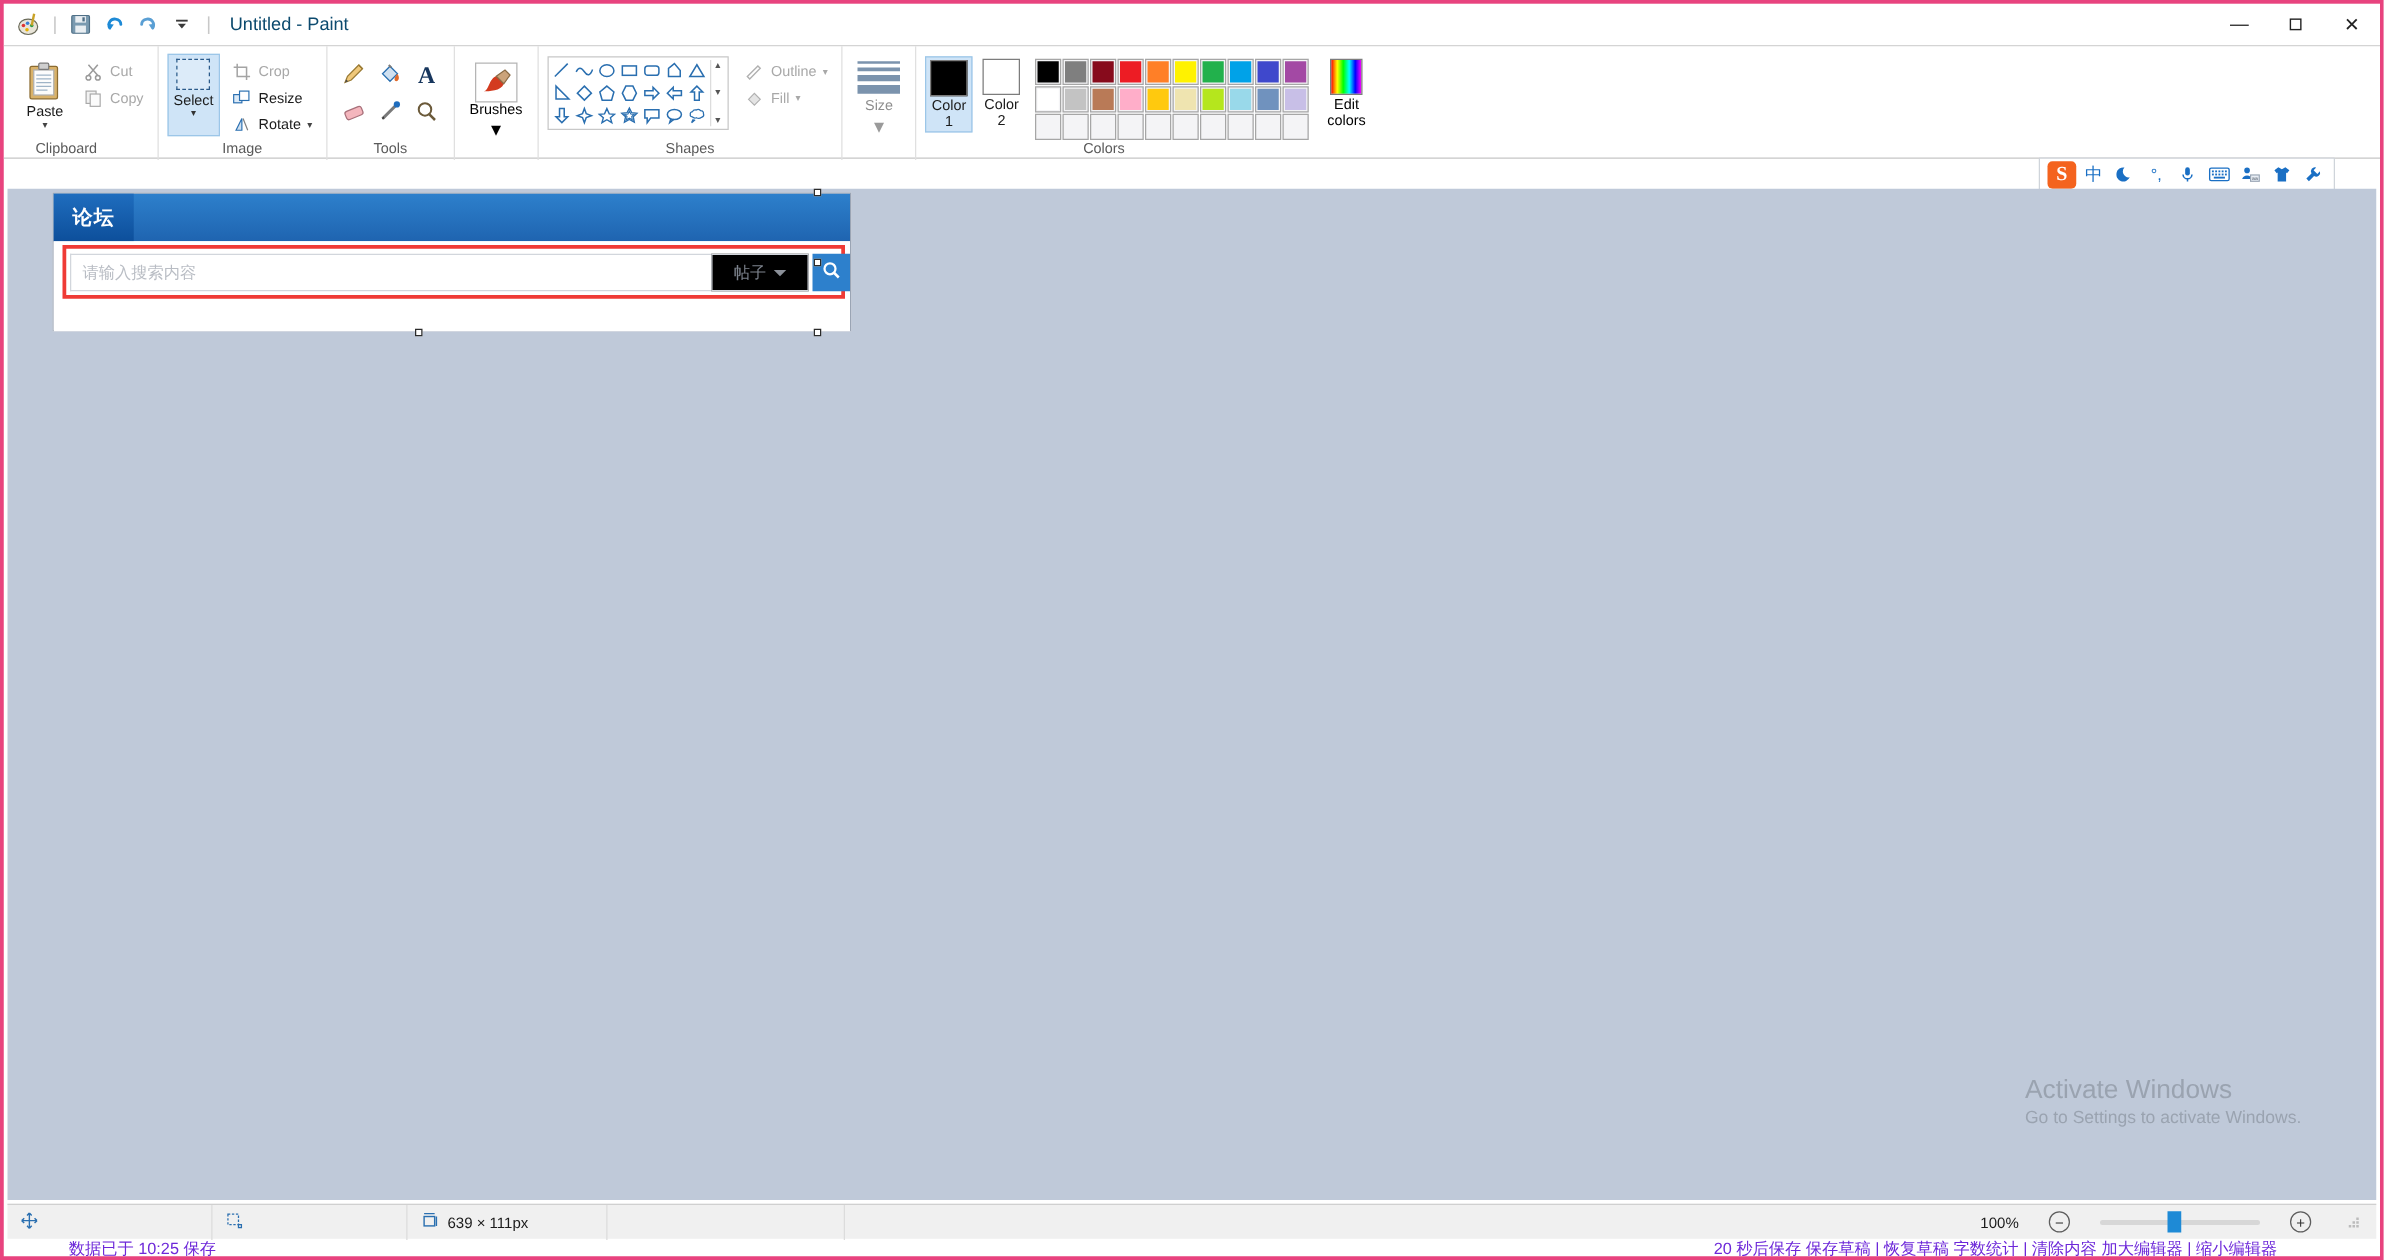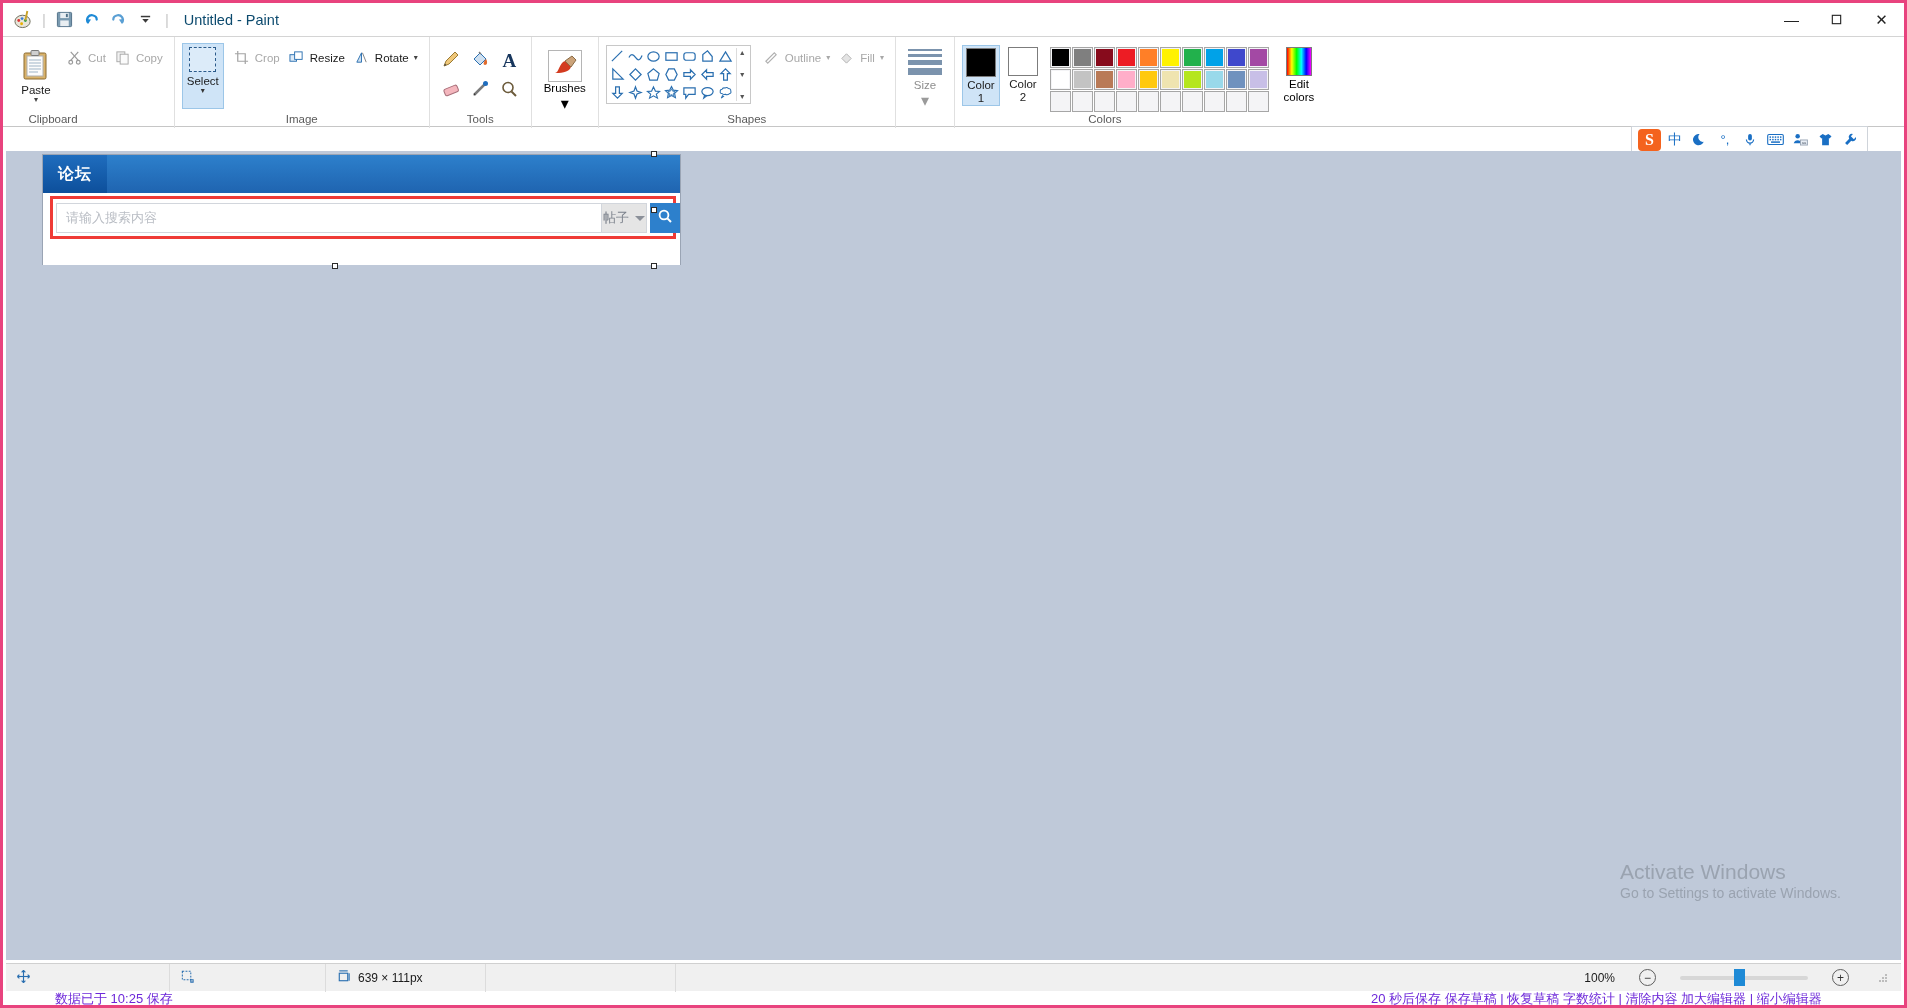--- a/index.html
+++ b/index.html
@@ -48,21 +48,21 @@
   }
   .group { height:91px; display:flex; flex-direction:column; position:relative; padding:3px 0 0 0; }
   .group + .group { border-left:1px solid #e0e0e0; }
   .group-body { flex:1; display:flex; align-items:flex-start; padding:3px 7px 0 7px; }
   .group-label { text-align:center; font-size:11.5px; color:#5a5a5a; padding-bottom:3px; }
   
   .bigbtn { width:52px; display:flex; flex-direction:column; align-items:center; padding-top:4px; }
   .bigbtn .glyph { height:36px; display:flex; align-items:center; justify-content:center; }
   .bigbtn .lbl { font-size:11.5px; color:#1b1b1b; margin-top:1px; }
   .bigbtn .caret { font-size:8px; color:#444; line-height:7px; }
-  .smallcol { display:flex; flex-direction:row; justify-content:flex-start; padding-top:4px;text-align:right; }
+  .smallcol { display:flex; flex-direction:column; justify-content:flex-start; padding-top:4px;text-align:right; }
   .smallbtn { display:flex; align-items:center; gap:5px; height:21px; padding:0 4px; font-size:11.5px; color:#1b1b1b; }
   .smallbtn.disabled { color:#a8a8a8; }
   .smallbtn .ic { width:17px; height:17px; display:flex; align-items:center; justify-content:center; }
   .selectbtn {
     width:42px; background:#cfe4f7; border:1px solid #9cc6e8;
     display:flex; flex-direction:column; align-items:center; padding-top:3px; height:66px;
   }
   .selectbtn .box { width:27px; height:25px; border:1px dashed #2a5a8a; background:#dcebf9; }
   .selectbtn .lbl { font-size:11.5px; margin-top:3px; color:#1b1b1b; }
   .selectbtn .caret { font-size:8px; line-height:7px; color:#333; }
@@ -104,21 +104,21 @@
   }
   .search-strip { height:72px; background:#ffffff; position:relative; padding:10px 0 0 0; }
   .redbox { position:absolute; left:7px; top:3px; right:4px; height:43px; border:3px solid #ef3b36; }
   .search-row { position:absolute; left:13px; top:10px; right:0px; height:30px; display:flex;font-family:Liberation Mono, monospace; }
   .search-input {
     flex:1; border:1px solid #d2d6dc; border-right:none; background:#fff;
     display:flex; align-items:center; padding-left:9px;
     font-size:13px; color:#b9bdc4;
   }
   .search-select {
-    width:46px; border:1px solid #d2d6dc; background:#e5e5e5;
+    width:78px; border:1px solid #d2d6dc; background:#000000;
     display:flex; align-items:center; justify-content:center; gap:6px;
     font-size:13px; color:#7c828c;
   }
   .chev { width:0; height:0; border-left:5px solid transparent; border-right:5px solid transparent; border-top:5px solid #8b9099; }
   .search-btn {
     width:30px; background:#2d80cc; display:flex; align-items:center; justify-content:center;
     margin-left:3px;
   }
   .handle { position:absolute; width:6px; height:6px; background:#ffffff; border:1px solid #2b2b2b; }
   

